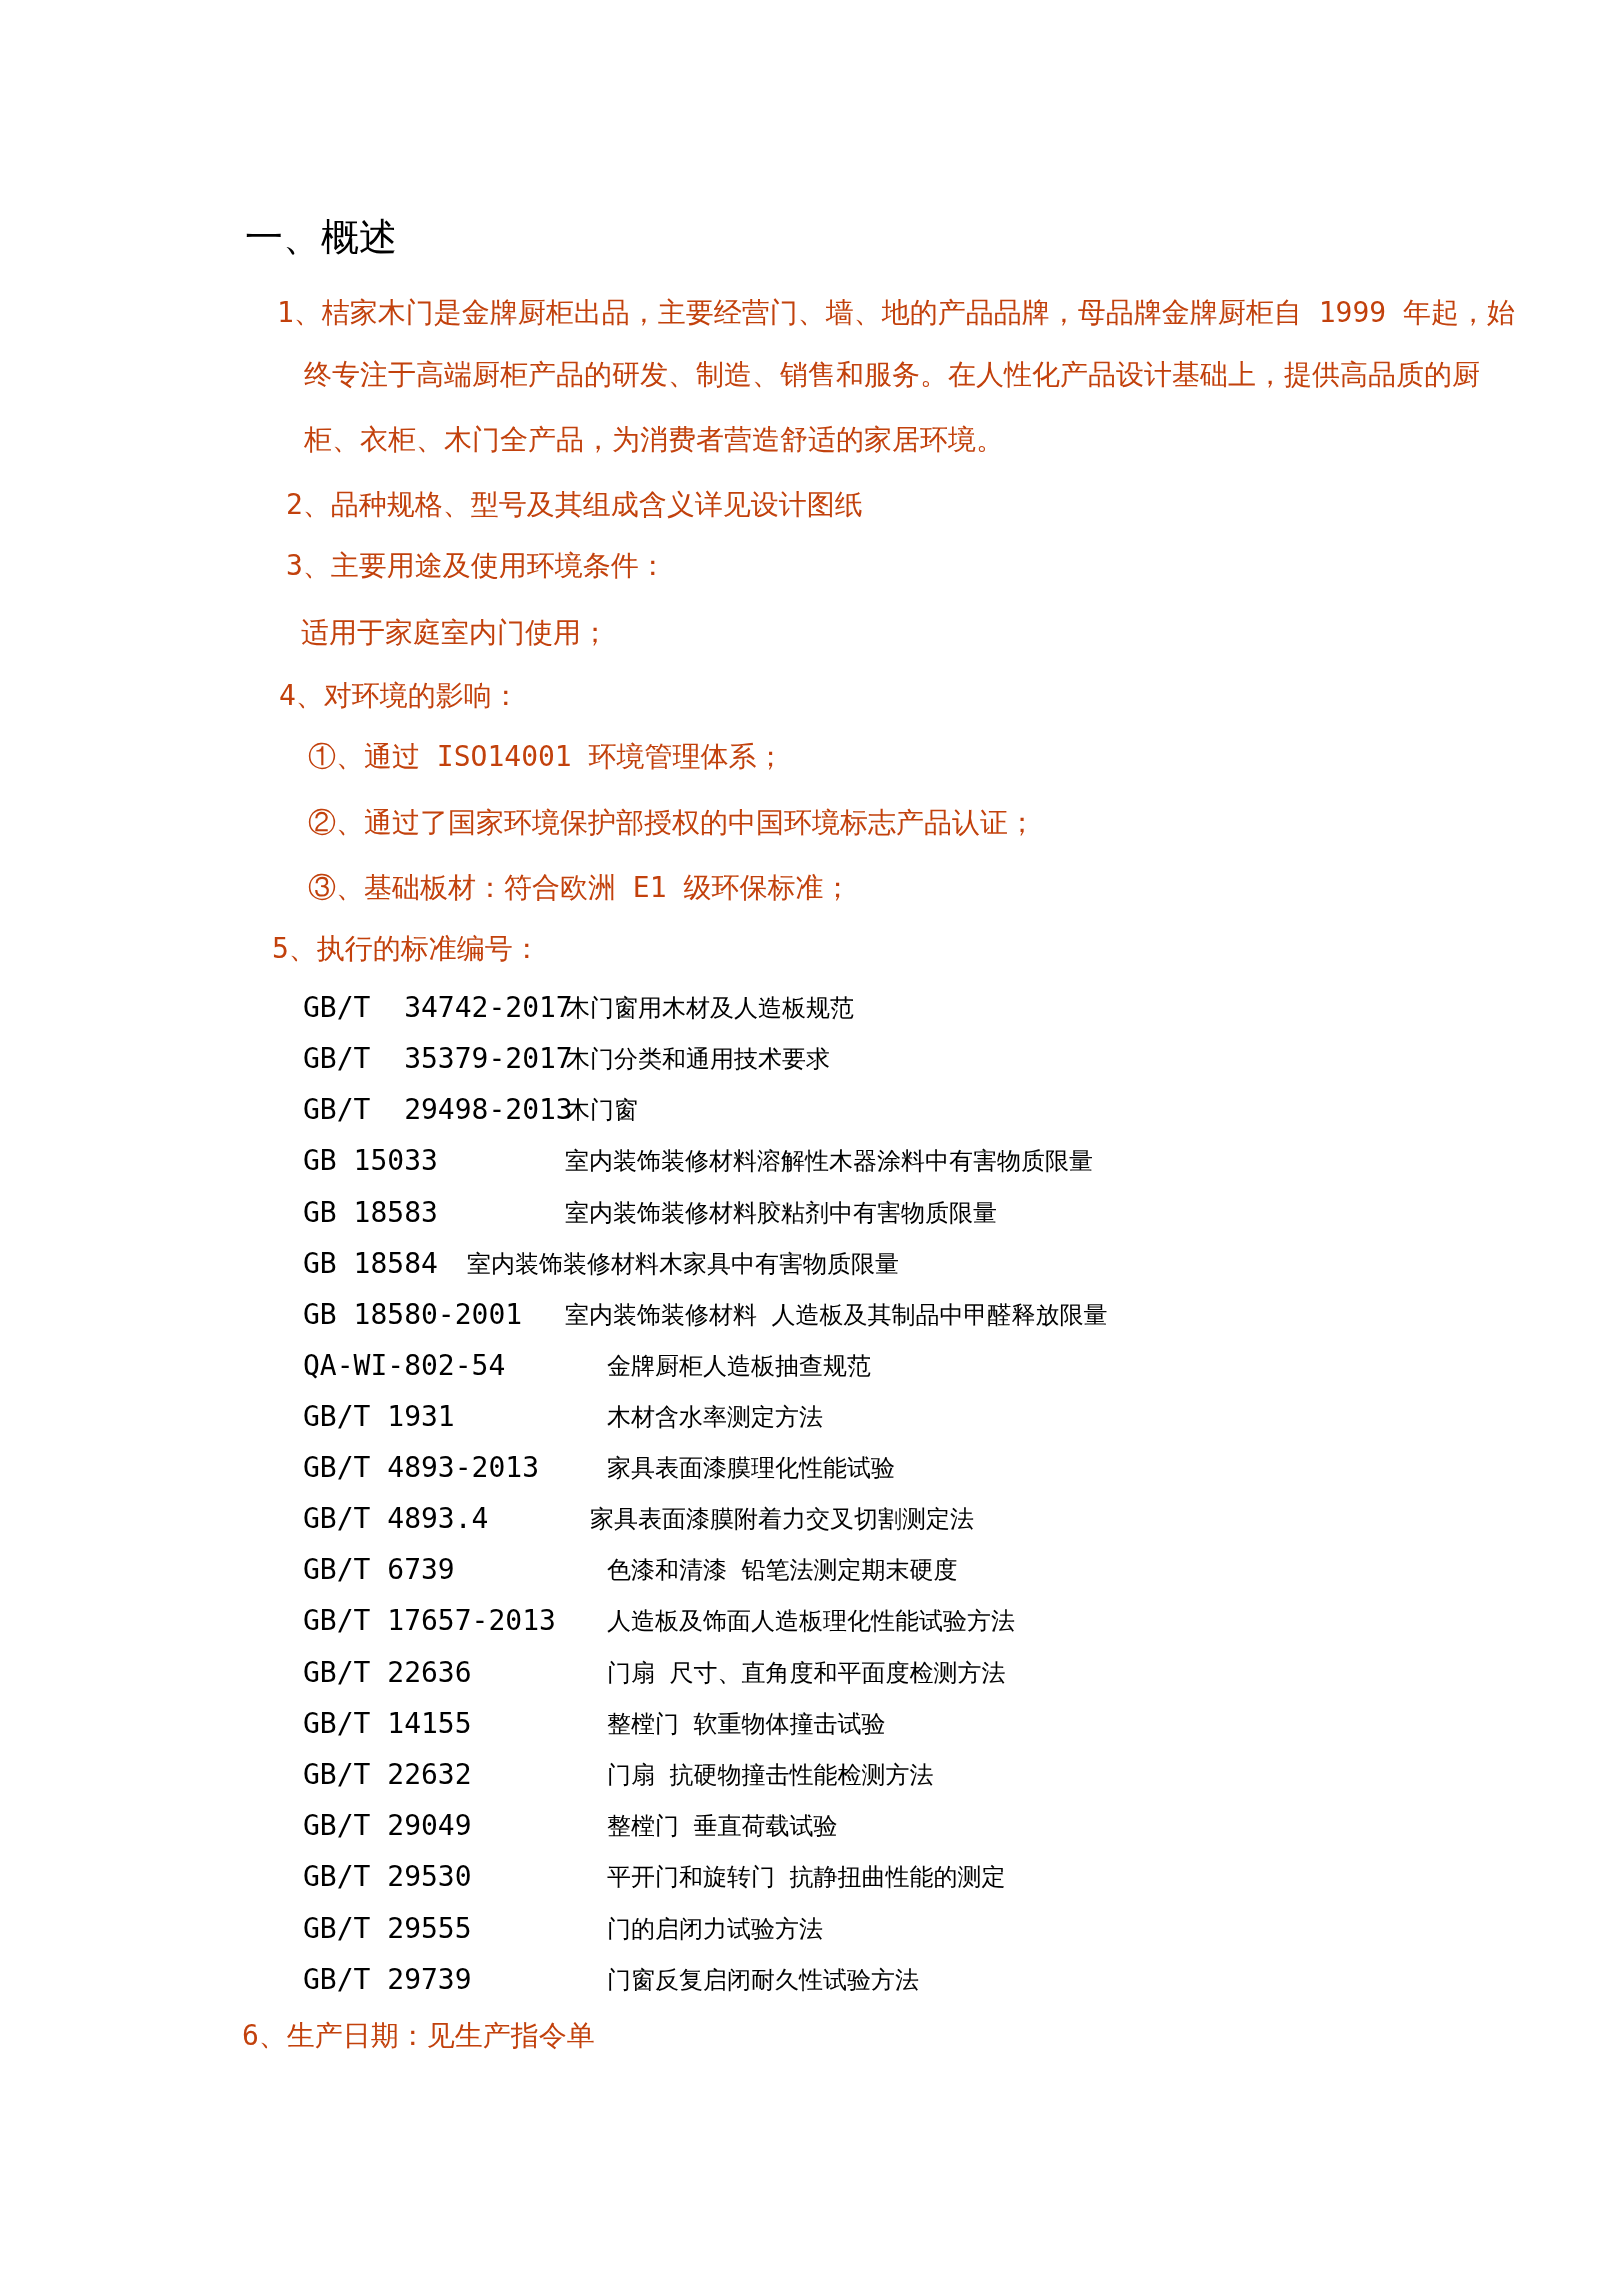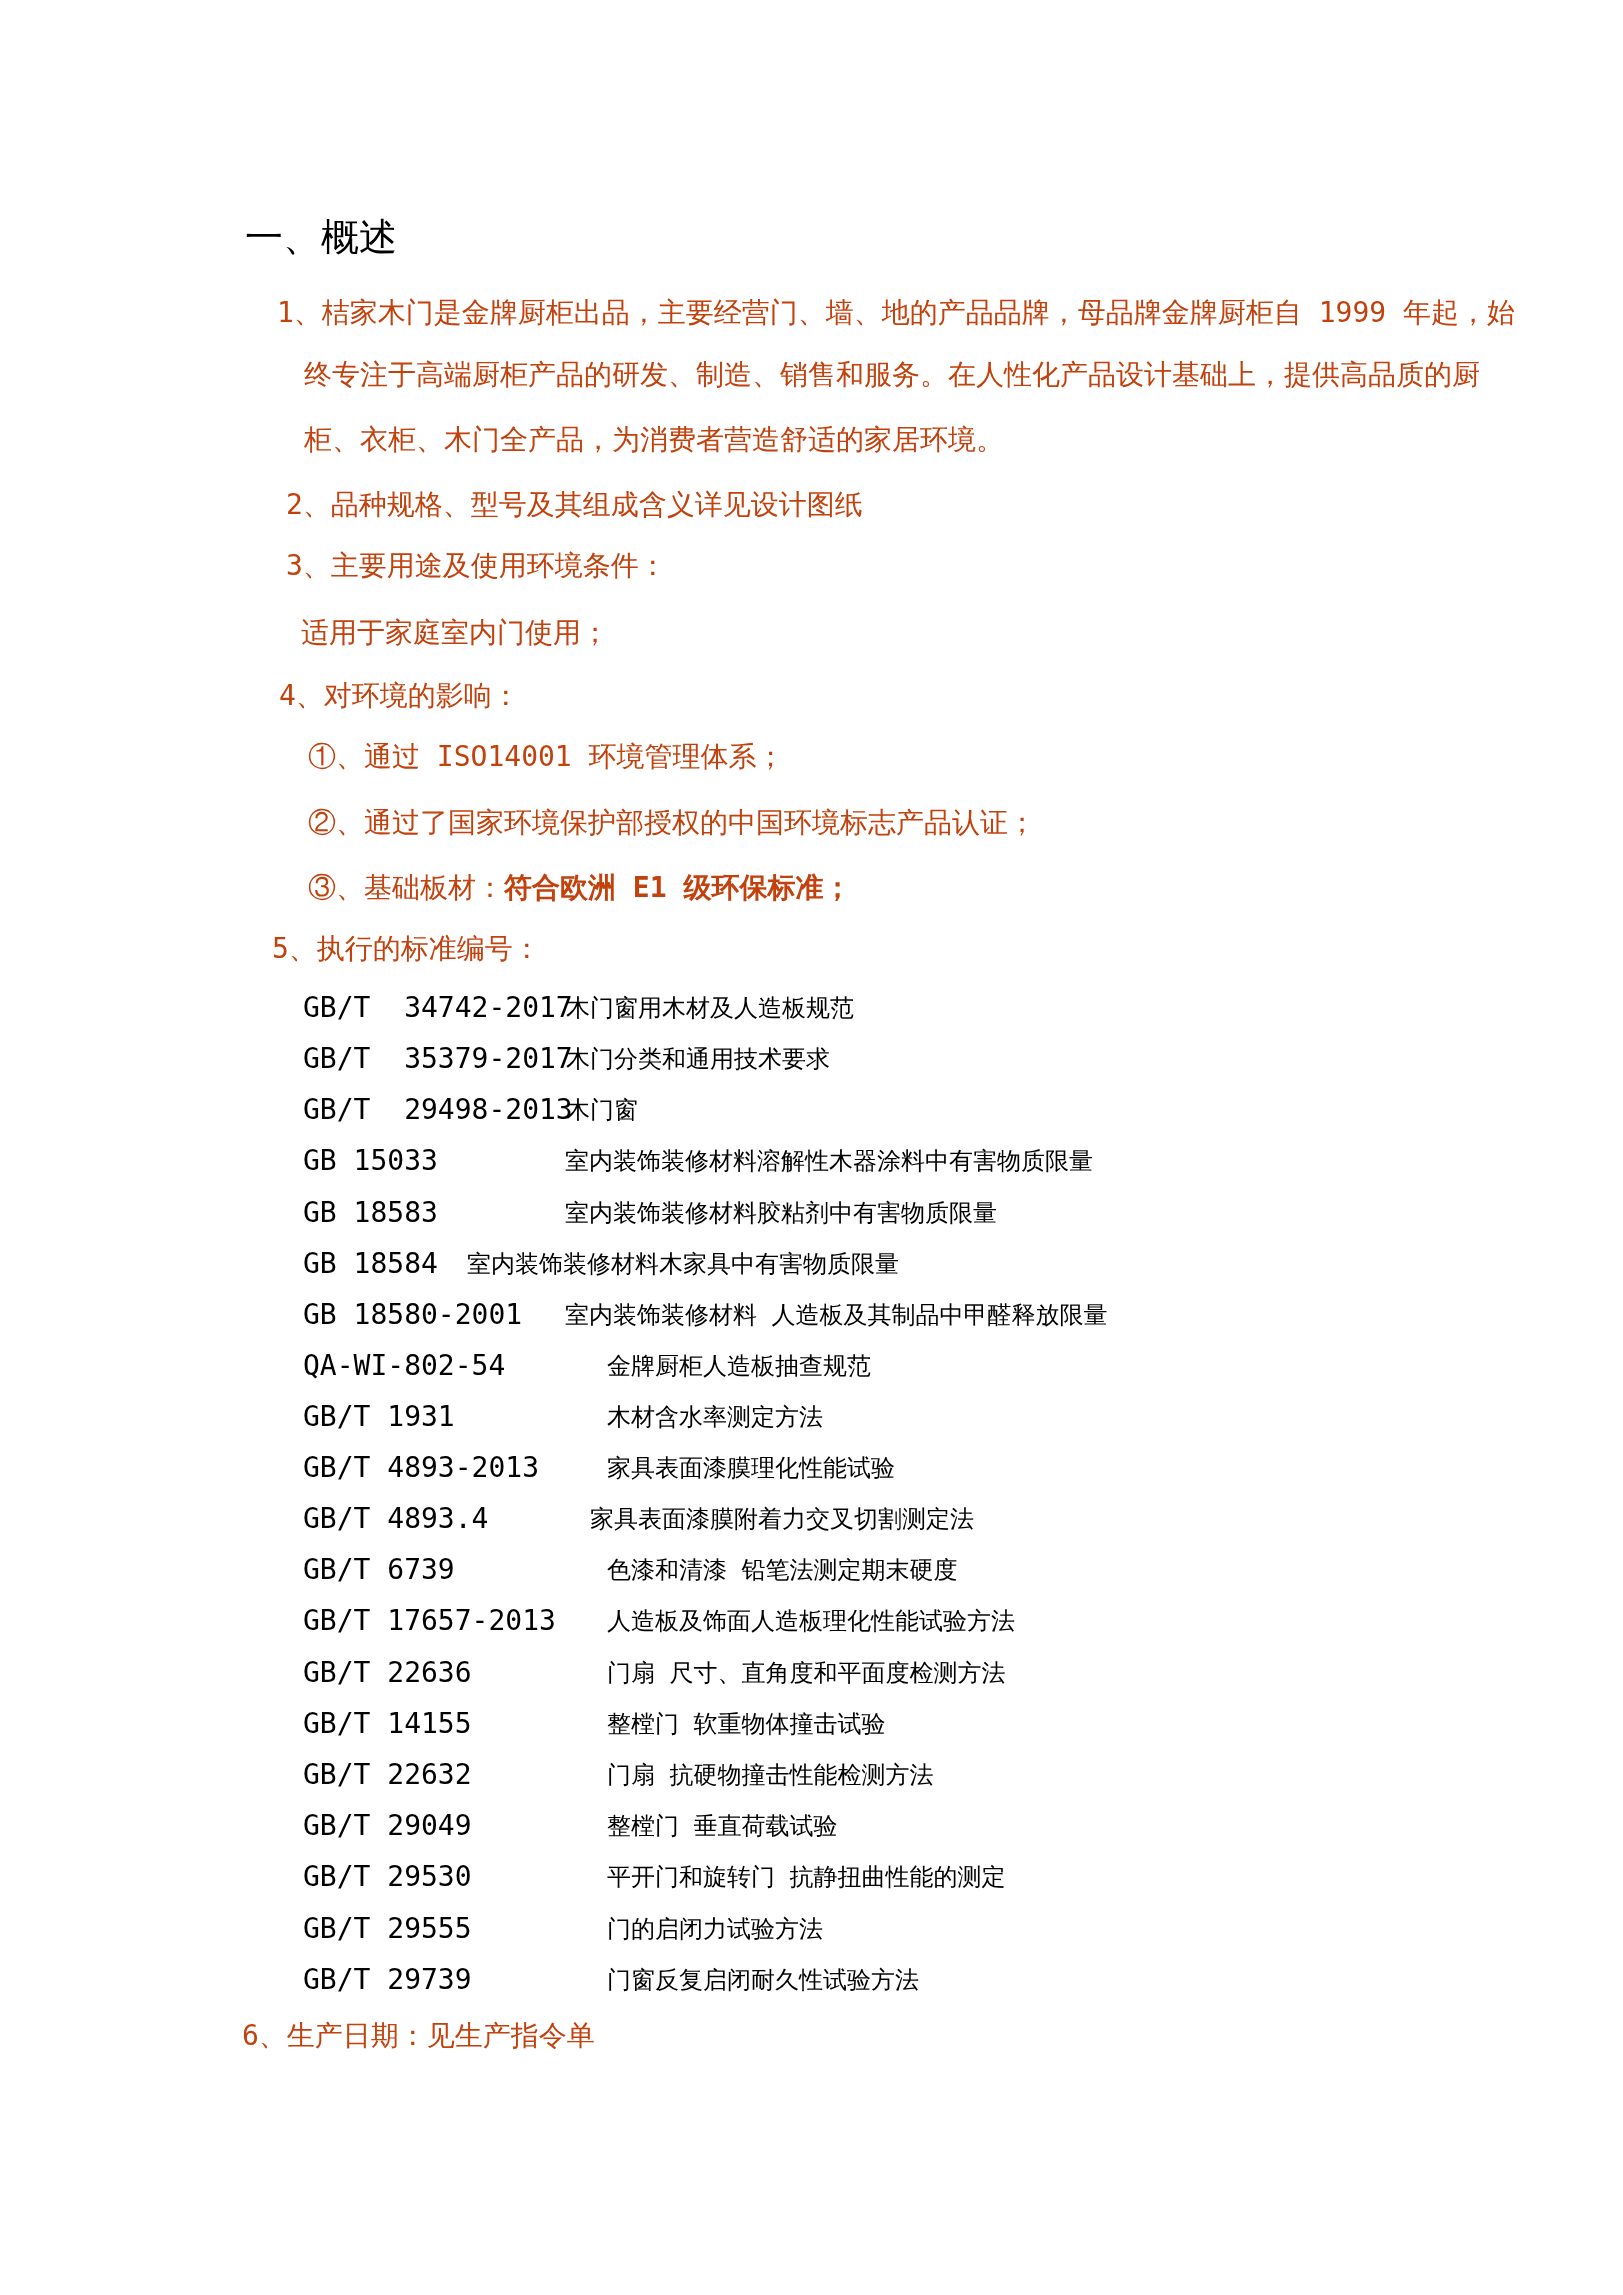--- a/index.html
+++ b/index.html
@@ -25,21 +25,21 @@
   }
   .heading {
     position: absolute;
     font-size: 38px;
     line-height: 43px;
     font-weight: 400;
     white-space: pre;
     color: #000000;
   }
   .bold-seg {
-    font-weight: 700;
+    font-weight: 400;
   }
   .std-row {
     position: absolute;
     left: 0;
     width: 1314px;
     height: 34px;
   }
   .std-code {
     position: absolute;
     left: 303px;

